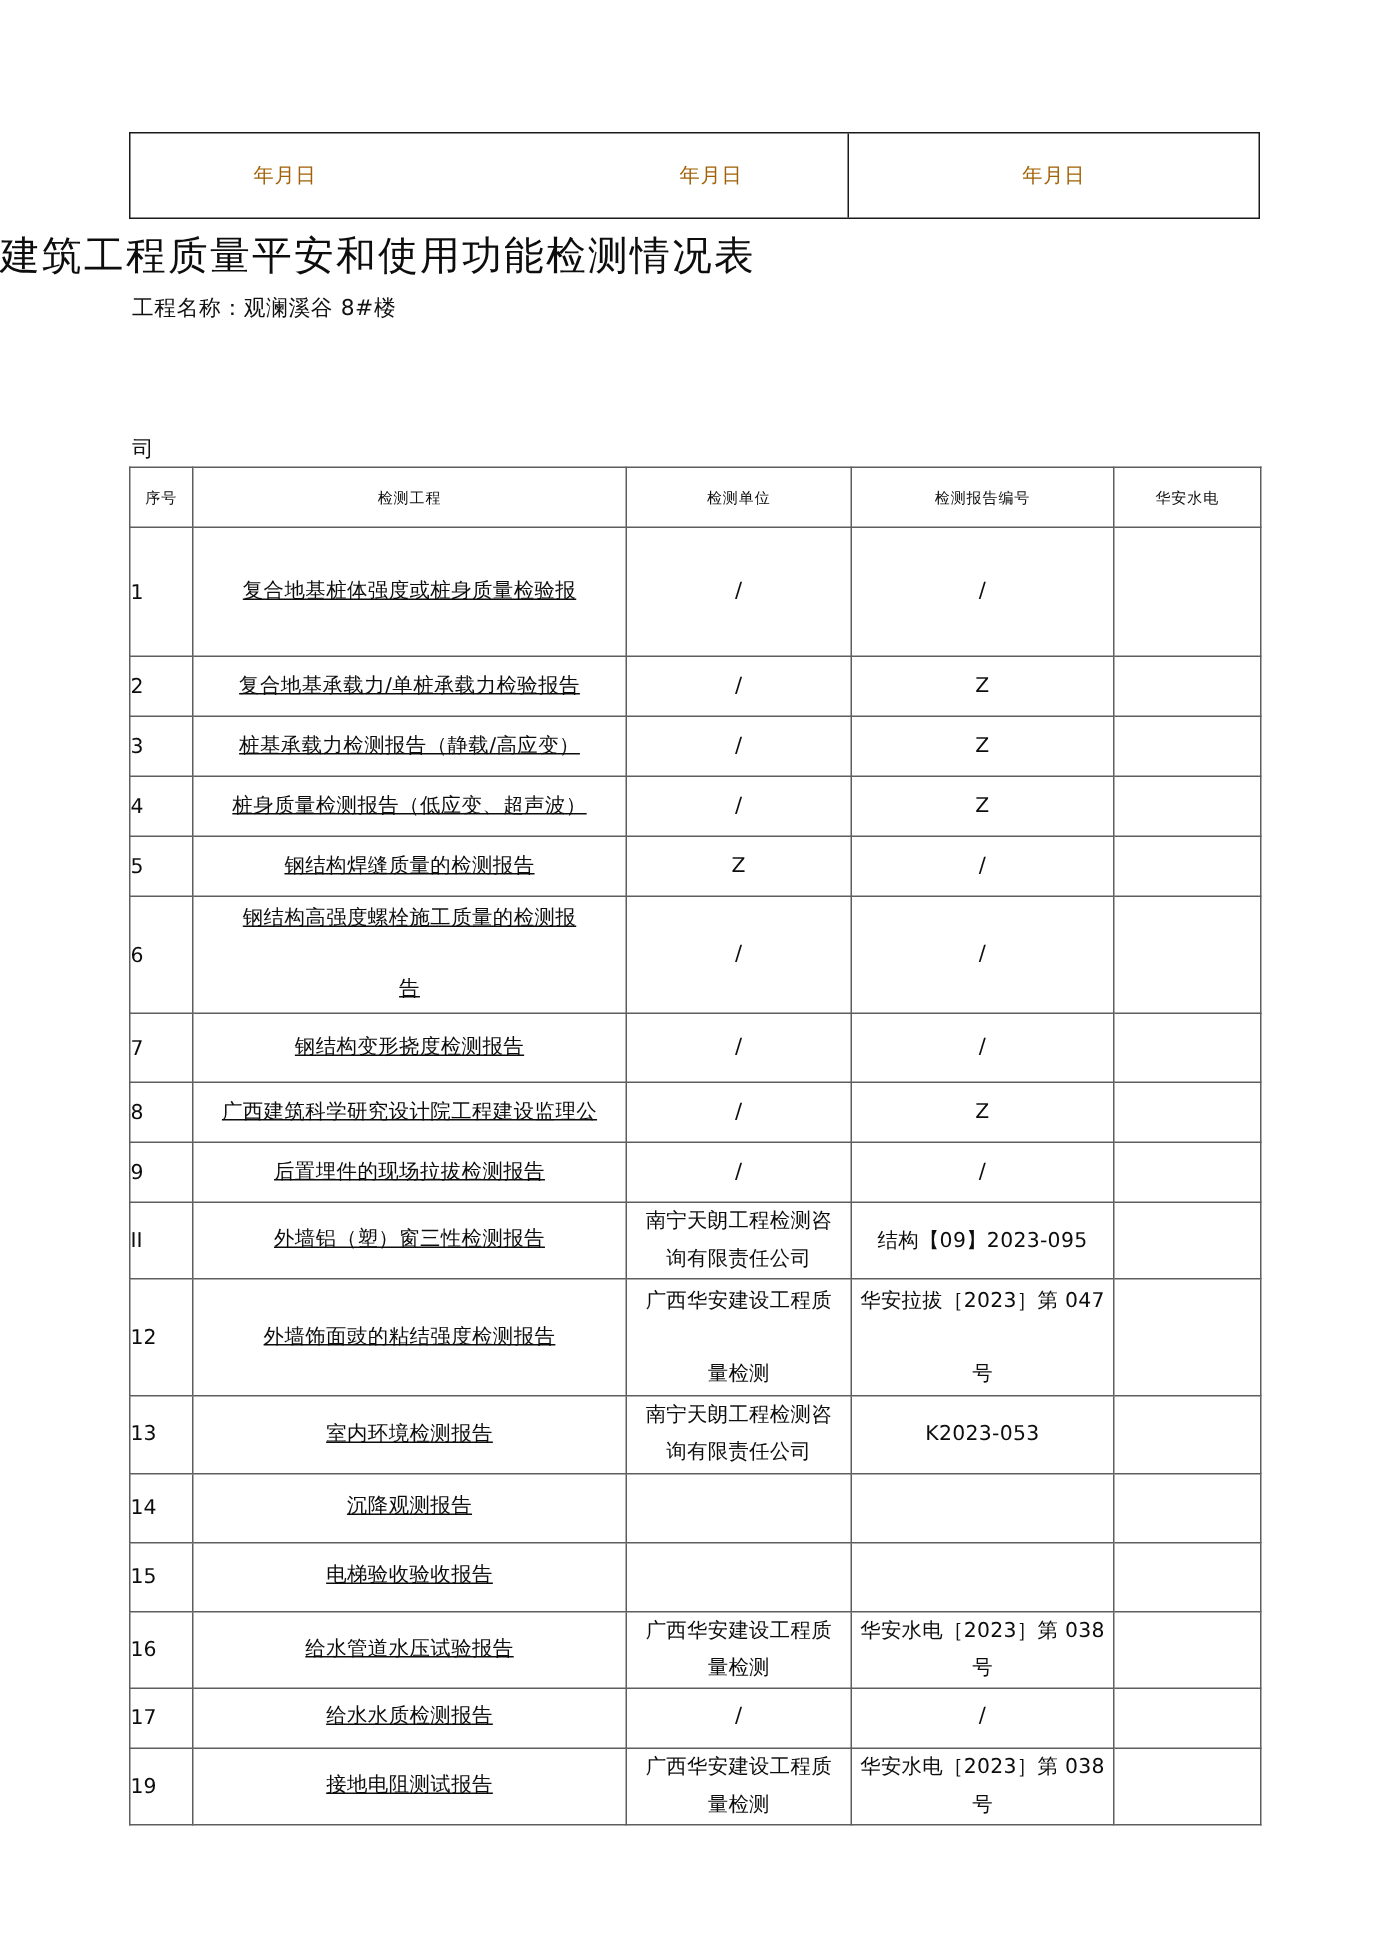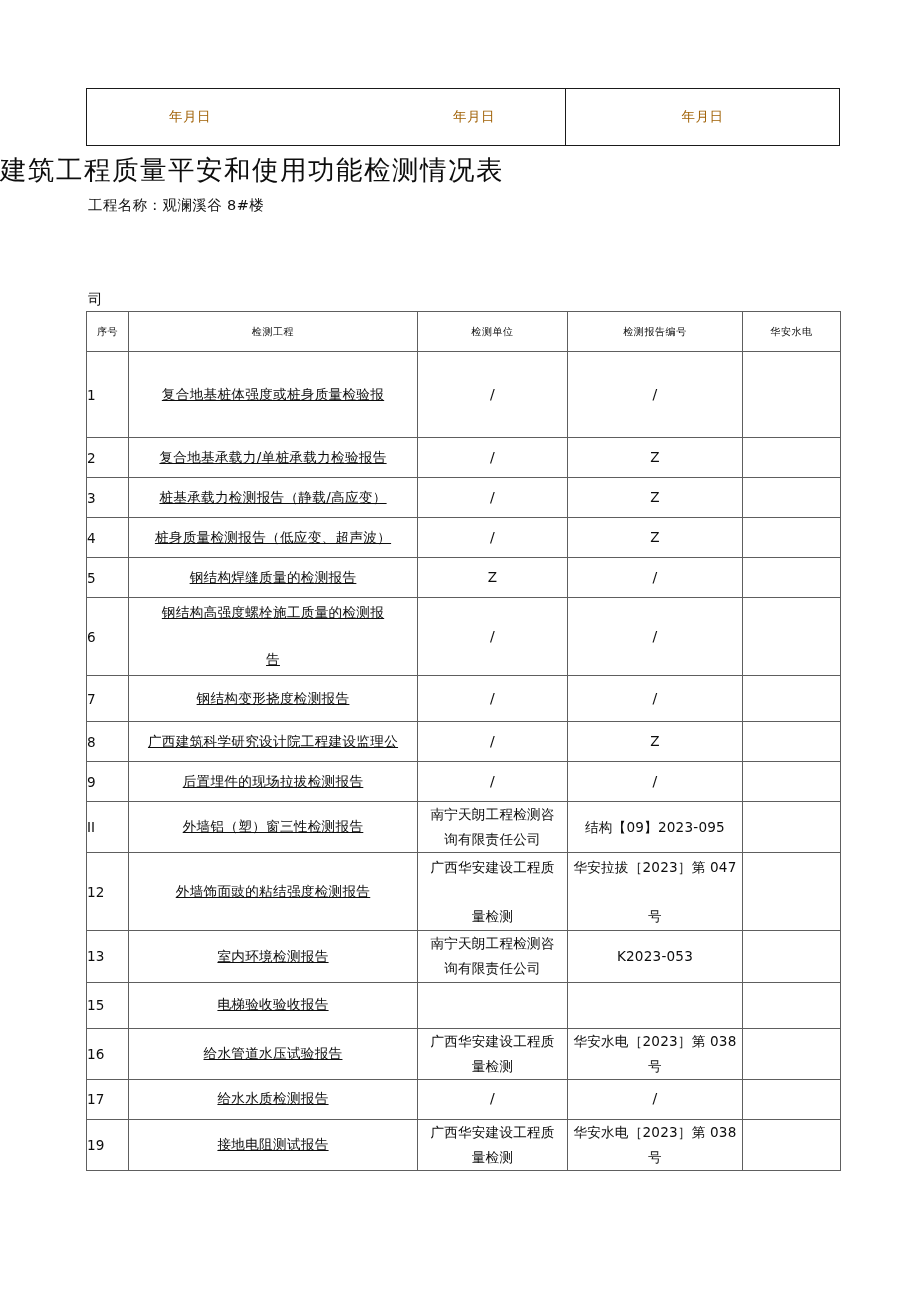--- a/index.html
+++ b/index.html
@@ -307,20 +307,27 @@
           <td class="no">13</td>
           <td class="item">室内环境检测报告</td>
           <td class="unit">
             <span>南宁天朗工程检测咨</span><br>
             <span>询有限责任公司</span>
           </td>
           <td class="rep">K2023-053</td>
           <td class="concl"></td>
         </tr>
 
+        <tr class="h46">
+          <td class="no">14</td>
+          <td class="item">沉降观测报告</td>
+          <td class="unit"></td>
+          <td class="rep"></td>
+          <td class="concl"></td>
+        </tr>
 
         <tr class="h46">
           <td class="no">15</td>
           <td class="item">电梯验收验收报告</td>
           <td class="unit"></td>
           <td class="rep"></td>
           <td class="concl"></td>
         </tr>
 
         <tr class="h46">

